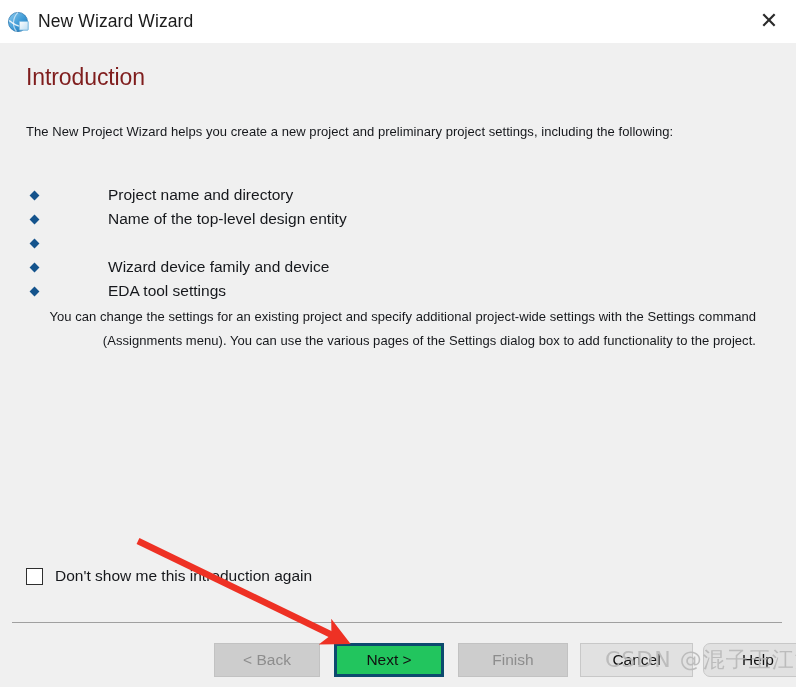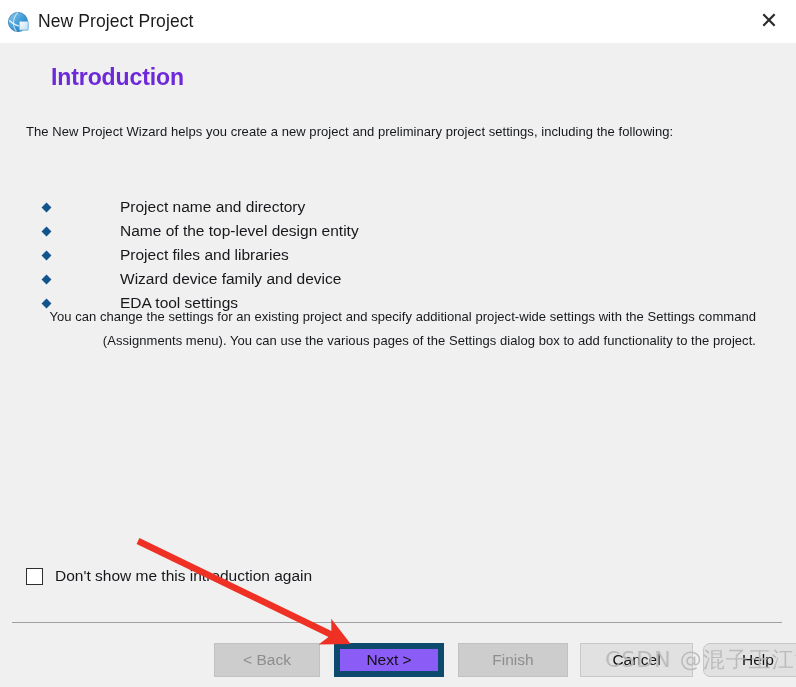--- a/index.html
+++ b/index.html
@@ -65,24 +65,23 @@
     width: 796px;
     height: 644px;
     background: #f0f0f0;
   }
 
   #page-title {
     position: absolute;
     left: 26px;
     top: 21px;
     font-size: 23px;
-    font-weight: bold;
-    color: #6d28d9;
+    font-weight: normal;
+    color: #7f1d1d;
     letter-spacing: -0.1px;
-    margin-left: 25px;
   }
 
   .body-par {
     position: absolute;
     font-size: 13px;
     color: #16181c;
     line-height: 23.5px;
     letter-spacing: 0.05px;
   }
   #para-1 {
@@ -96,21 +95,21 @@
     width: 730px;
     text-align: right;
   }
 
   
   #bullet-list {
     position: absolute;
     left: 26px;
     top: 136px;
     width: 500px;
-    margin: 16px;
+    margin: 4px;
     padding: 0;
     list-style: none;
   }
   #bullet-list li {
     position: relative;
     height: 24px;
     line-height: 24px;
     font-size: 15.5px;
     color: #16181c;
   }
@@ -188,22 +187,22 @@
     color: #8d8d8d;
     cursor: default;
     white-space: nowrap;
   }
   .wiz-btn.enabled {
     background: #e1e1e1;
     border: 1px solid #c8c8c8;
     color: #111111;
   }
   .wiz-btn.focused {
-    background: #8b5cf6;
-    border: 6px solid #0c4a6e;
+    background: #22c55e;
+    border: 3px solid #0c4a6e;
     color: #111111;
   }
   #btn-back   { left: 0px;   width: 106px; }
   #btn-next   { left: 120px; width: 110px; }
   #btn-finish { left: 244px; width: 110px; }
   #btn-cancel { left: 366px; width: 113px; }
   #btn-help   { left: 489px; width: 110px; border-radius: 7px; }
 
   
   #red-arrow {
@@ -244,21 +243,21 @@
           <stop offset="0%" stop-color="#ffffff"></stop>
           <stop offset="100%" stop-color="#b9dcf2"></stop>
         </linearGradient>
       </defs>
       <circle cx="12" cy="13" r="9.6" fill="url(#gsphere)" stroke="#1a6ba8" stroke-width="0.7"></circle>
       <path d="M3.2 11.5 C9 16.5, 16 18.5, 21.3 16.2" fill="none" stroke="#ffffff" stroke-width="1.5" opacity="0.85"></path>
       <path d="M12 3.4 C6.5 9, 6 17, 10.5 22.3" fill="none" stroke="#ffffff" stroke-width="1.2" opacity="0.6"></path>
       <rect x="13.2" y="12.2" width="9" height="9" rx="0.6" fill="url(#gsq)" stroke="#5aa8d8" stroke-width="0.8"></rect>
     </svg>
   </span>
-  <span class="title-text">New Project Project</span>
+  <span class="title-text">New Wizard Wizard</span>
 
   <div id="close-button">
     <span class="x-glyph">✕</span>
   </div>
 </div>
 
 <div id="content">
 
   <div id="page-title">Introduction</div>
 
@@ -268,21 +267,20 @@
     <li>
       <span class="diamond"></span>
       <span class="li-text">Project name and directory</span>
     </li>
     <li>
       <span class="diamond"></span>
       <span class="li-text">Name of the top-level design entity</span>
     </li>
     <li>
       <span class="diamond"></span>
-      <span class="li-text">Project files and libraries</span>
     </li>
     <li>
       <span class="diamond"></span>
       <span class="li-text">Wizard device family and device</span>
     </li>
     <li>
       <span class="diamond"></span>
       <span class="li-text">EDA tool settings</span>
     </li>
   </ul>

